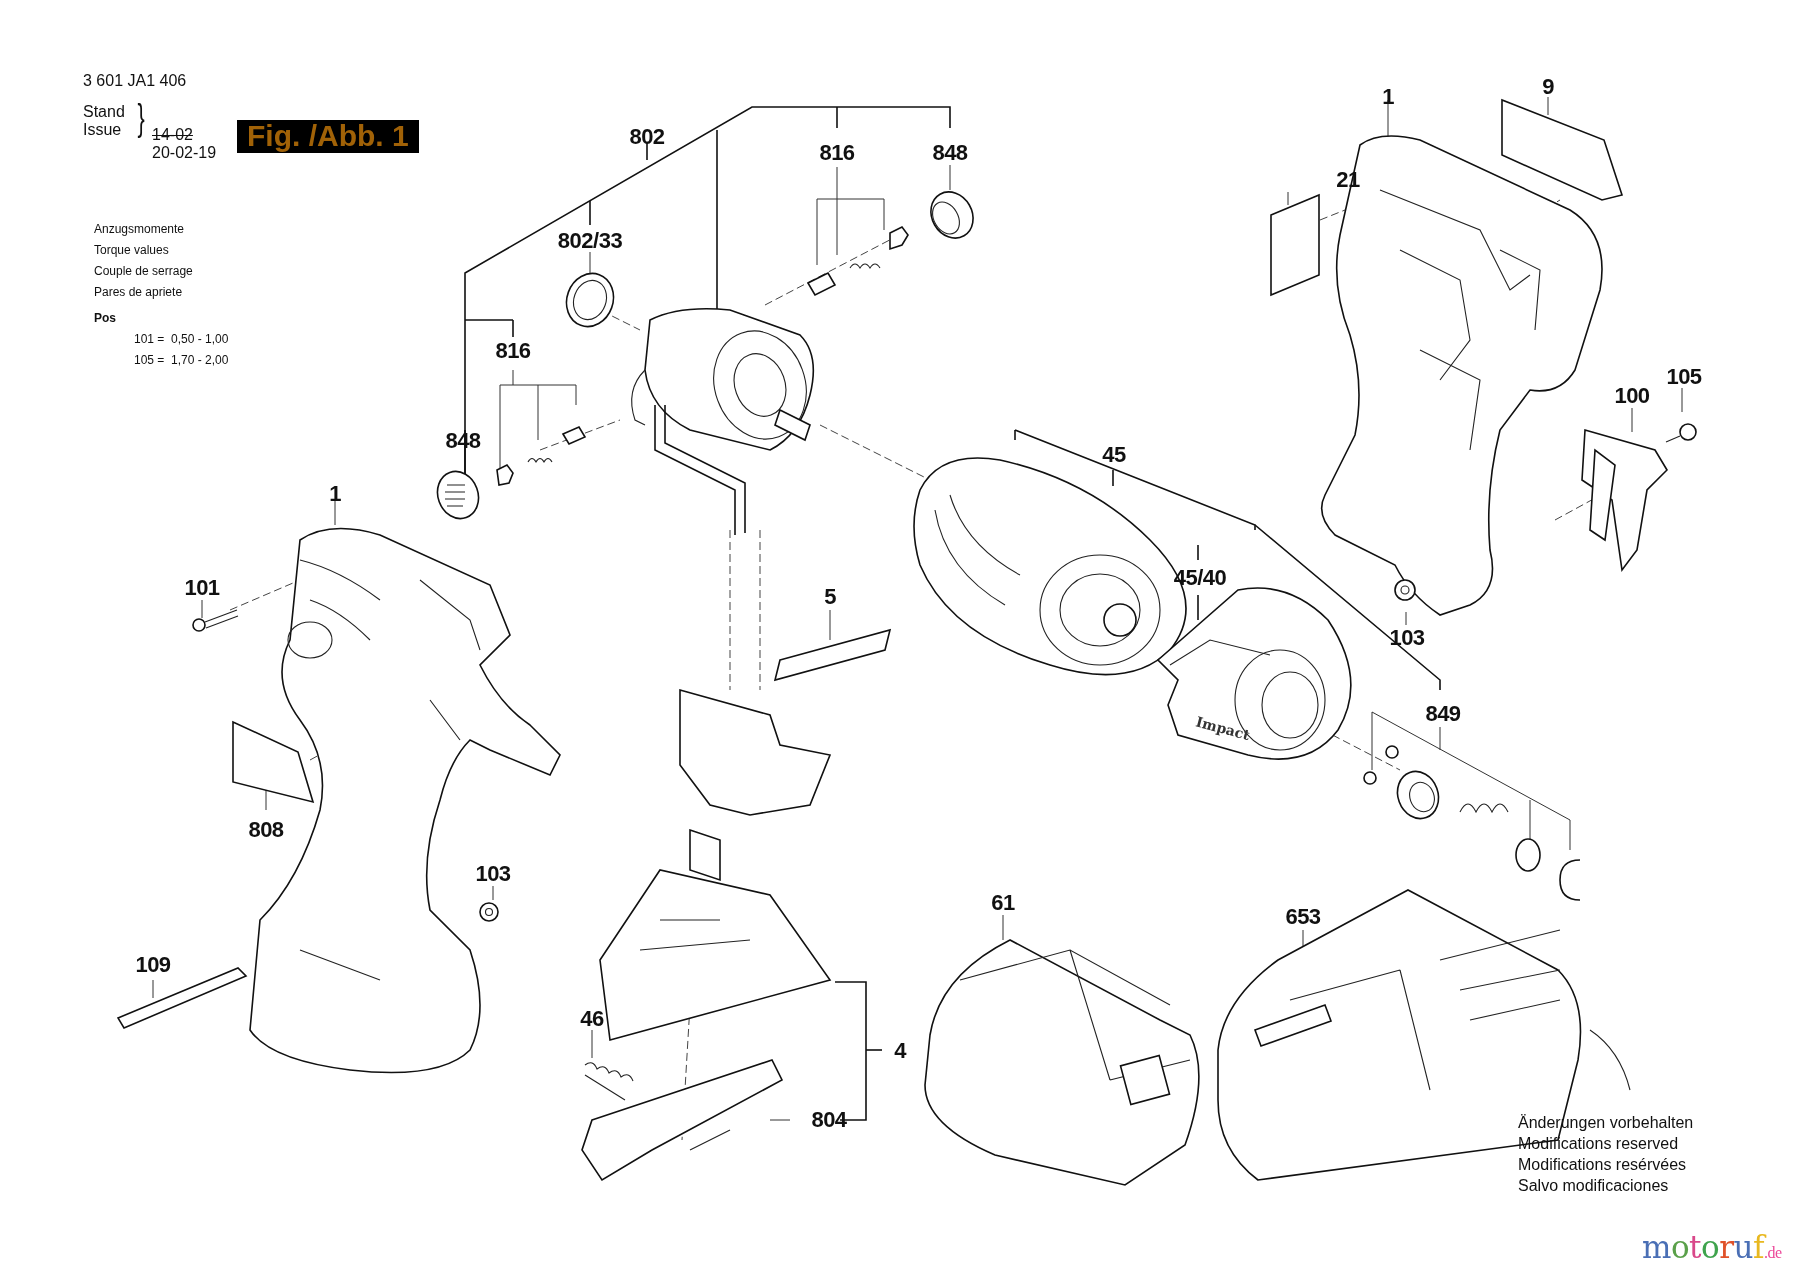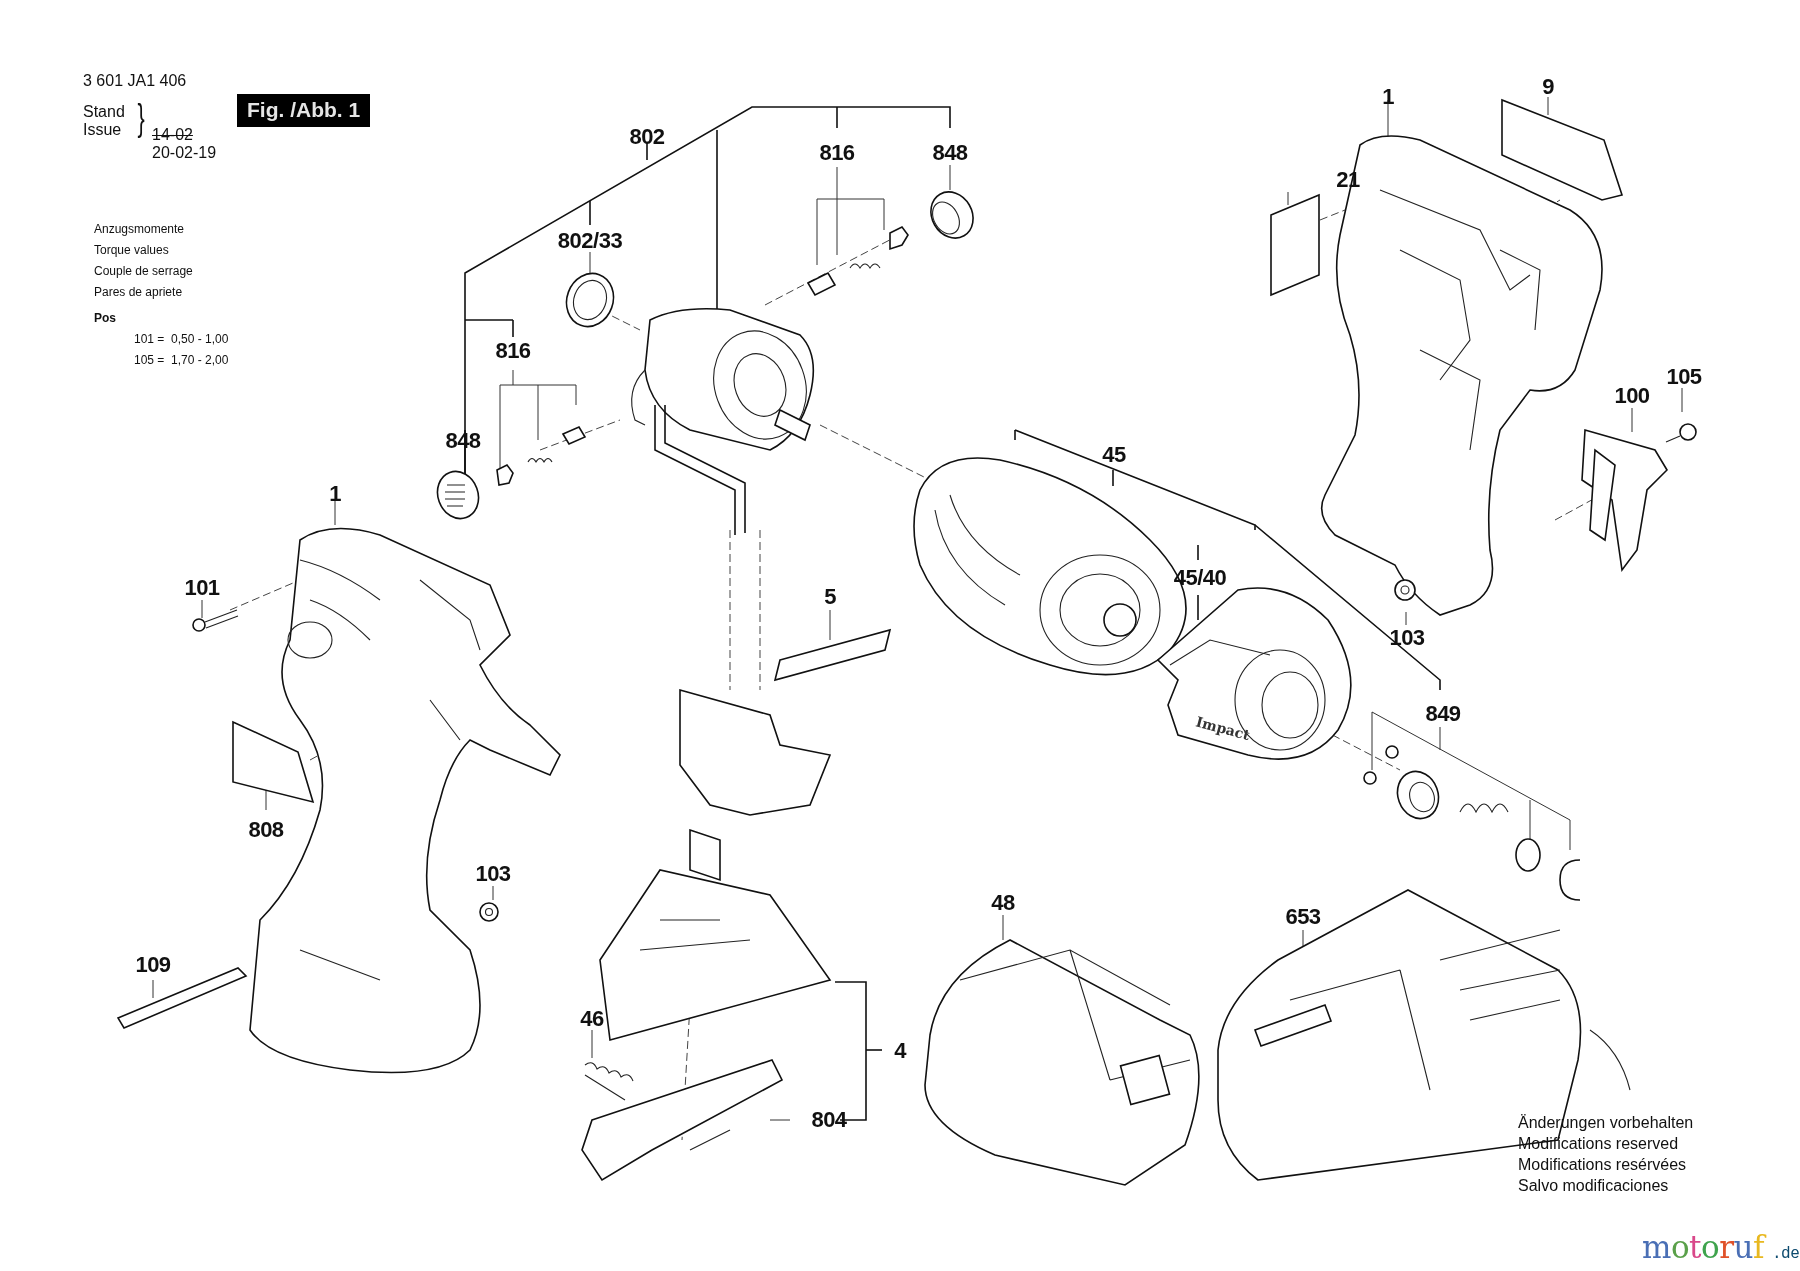--- a/index.html
+++ b/index.html
@@ -3,27 +3,27 @@
 <meta charset="utf-8">
 <style>
   html,body{margin:0;padding:0;background:#fff;}
   body{width:1800px;height:1271px;position:relative;overflow:hidden;font-family:"Liberation Sans",sans-serif;color:#111;}
   .abs{position:absolute;}
   .doc-no{left:83px;top:72px;font-size:16px;}
   .stand{left:83px;top:103px;font-size:16px;line-height:18px;}
   .brace{left:135px;top:100px;font-size:36px;line-height:36px;font-weight:300;transform:scaleX(0.6);}
   .dates{left:152px;top:103px;font-size:16px;line-height:18px;}
   .strike{text-decoration:line-through;margin-top:23px;}
-  .fig-badge{left:237px;top:94px;background:#000;color:#e5e5e5;font-weight:bold;font-size:21px;padding:3px 10px 4px 10px;line-height:26px;}
+  .fig-badge{left:237px;top:120px;background:#000;color:#a16207;font-weight:bold;font-size:30px;padding:3px 10px 4px 10px;line-height:26px;}
   .torque{left:94px;top:219px;font-size:12px;line-height:21px;}
   .torque .pos{margin-top:5px;font-weight:bold;}
   .torque .row{padding-left:40px;white-space:pre;}
   .notes{left:1518px;top:1112px;font-size:16px;line-height:21px;}
   .logo{left:1642px;top:1229px;font-family:"DejaVu Serif",serif;font-size:31px;letter-spacing:-0.5px;}
-  .logo .de{font-size:16px;color:#0c4a6e;font-family:Liberation Mono, monospace;margin-left:8px;}
+  .logo .de{font-size:16px;color:#ec4899;font-family:Liberation Serif, serif;}
   .lbl{position:absolute;font-weight:bold;font-size:22px;transform:translate(-50%,-50%);white-space:nowrap;letter-spacing:-0.5px;}
   svg.art{position:absolute;left:0;top:0;}
   svg.art .ln{stroke:#111;stroke-width:1.6;fill:none;}
   svg.art .thin{stroke:#333;stroke-width:1;fill:none;}
   svg.art .part{stroke:#111;stroke-width:1.6;fill:#fff;}
   svg.art .detail{stroke:#222;stroke-width:1.1;fill:none;}
   svg.art .dash{stroke:#444;stroke-width:1;fill:none;stroke-dasharray:8 4;}
 </style>
 </head>
 <body>
@@ -281,21 +281,21 @@
 <div class="lbl" style="left:1443px;top:714px;">849</div>
 <div class="lbl" style="left:335px;top:494px;">1</div>
 <div class="lbl" style="left:202px;top:588px;">101</div>
 <div class="lbl" style="left:266px;top:830px;">808</div>
 <div class="lbl" style="left:493px;top:874px;">103</div>
 <div class="lbl" style="left:153px;top:965px;">109</div>
 <div class="lbl" style="left:830px;top:597px;">5</div>
 <div class="lbl" style="left:900px;top:1051px;">4</div>
 <div class="lbl" style="left:592px;top:1019px;">46</div>
 <div class="lbl" style="left:829px;top:1120px;">804</div>
-<div class="lbl" style="left:1003px;top:903px;">48</div>
+<div class="lbl" style="left:1003px;top:903px;">61</div>
 <div class="lbl" style="left:1303px;top:917px;">653</div>
 
 <div class="abs notes">
   <div>Änderungen vorbehalten</div>
   <div>Modifications reserved</div>
   <div>Modifications resérvées</div>
   <div>Salvo modificaciones</div>
 </div>
 
 <div class="abs logo">

